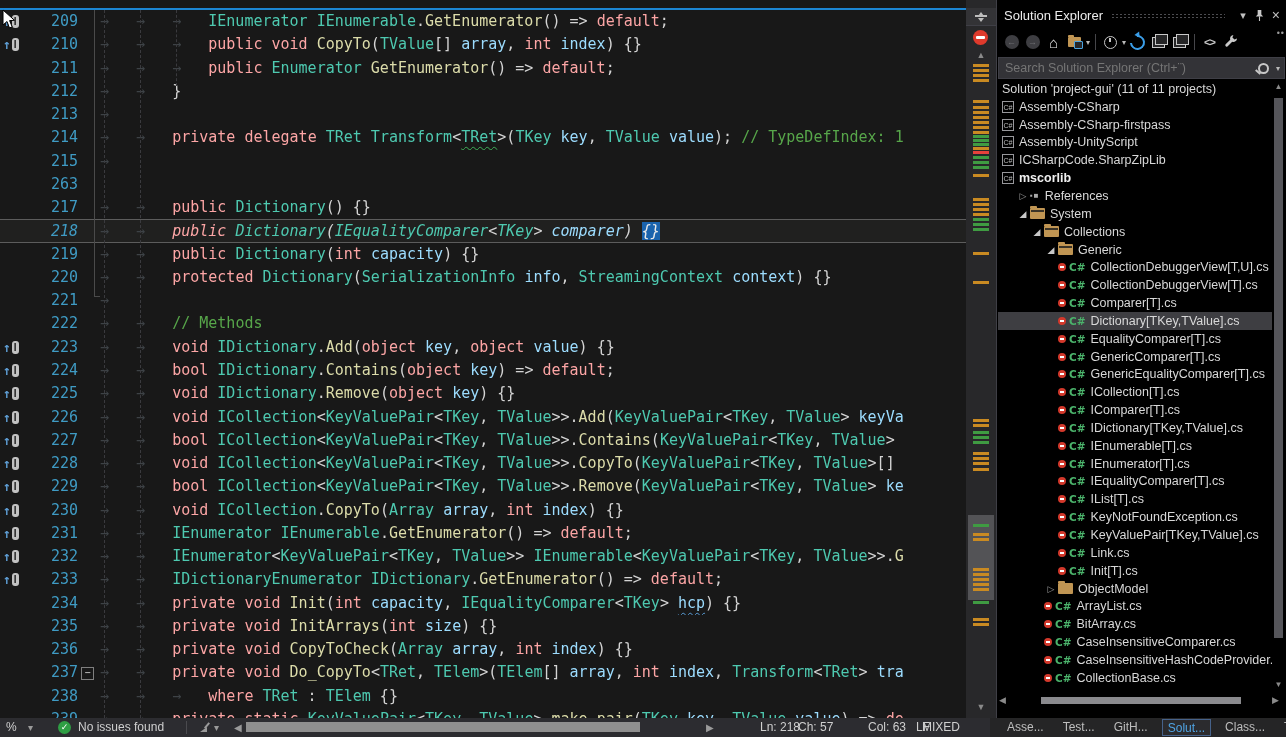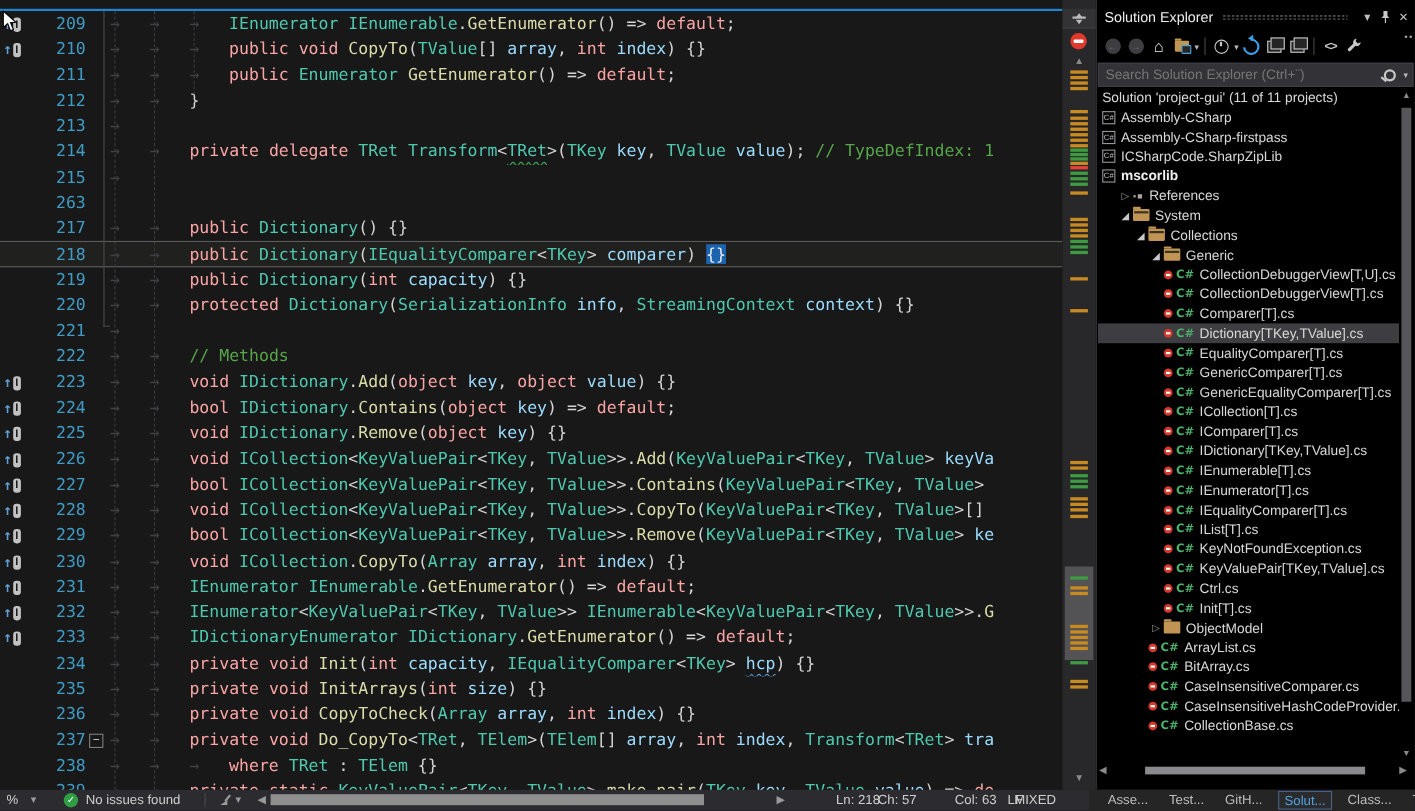--- a/index.html
+++ b/index.html
@@ -5,21 +5,21 @@
   html,body{margin:0;padding:0;width:1286px;height:737px;overflow:hidden;
     background:#181818;font-family:"Liberation Sans",sans-serif;}
   .app{position:absolute;left:0;top:0;width:1286px;height:737px;}
 
   
   .editor{position:absolute;left:0;top:0;width:996px;height:718px;background:#181818;}
   .accent{position:absolute;left:0;top:8px;width:966px;height:2px;background:#1c86d3;}
   #lines{position:absolute;left:0;top:10px;width:966px;height:708px;overflow:hidden;
     font-family:"DejaVu Sans Mono",monospace;font-size:15px;z-index:1;}
   .crow{height:23.27px;line-height:23.27px;white-space:pre;display:flex;box-sizing:border-box;}
-  .crow.cur{border-top:1px solid #5c5c5c;border-bottom:1px solid #5c5c5c;background:#20201f;}
+  .crow.cur{border-top:1px solid #5c5c5c;border-bottom:1px solid #5c5c5c;background:#20201f;font-style:italic;}
   .gut{flex:0 0 30px;width:30px;padding-left:3px;box-sizing:border-box;overflow:hidden;}
   .ga{color:#5f9fd6;font-weight:bold;font-size:13px;}
   .gb{display:inline-block;background:#c2c2c2;color:#1b1b1b;font-size:10px;font-weight:bold;
     line-height:11px;padding:1px 2px;border-radius:3px;margin-left:1px;vertical-align:1px;
     font-family:"Liberation Sans",sans-serif;}
   .lnum{flex:0 0 48px;width:48px;text-align:right;color:#3f9bc4;}
   .fold{flex:0 0 22px;width:22px;position:relative;}
   .foldbox{position:absolute;left:3px;top:6px;width:11px;height:11px;border:1px solid #7f7f7f;
     background:#181818;color:#cfcfcf;font-size:10px;line-height:9px;text-align:center;z-index:3;}
   .ctext{flex:1 1 auto;overflow:hidden;}
@@ -301,20 +301,24 @@
         <div class="trow" style="padding-left: 4px;">
           <span class="ticon proj">C#</span>
           <span class="tlabel">Assembly-CSharp</span>
         </div>
         <div class="trow" style="padding-left: 4px;">
           <span class="ticon proj">C#</span>
           <span class="tlabel">Assembly-CSharp-firstpass</span>
         </div>
         <div class="trow" style="padding-left: 4px;">
           <span class="ticon proj">C#</span>
+          <span class="tlabel">Assembly-UnityScript</span>
+        </div>
+        <div class="trow" style="padding-left: 4px;">
+          <span class="ticon proj">C#</span>
           <span class="tlabel">ICSharpCode.SharpZipLib</span>
         </div>
         <div class="trow" style="padding-left: 4px;">
           <span class="ticon proj">C#</span>
           <span class="tlabel b">mscorlib</span>
         </div>
         <div class="trow" style="padding-left: 18px;">
           <span class="exp closed">▷</span>
           <span class="ticon refs">▪■</span>
           <span class="tlabel">References</span>
@@ -410,21 +414,21 @@
           <span class="tlabel">KeyNotFoundException.cs</span>
         </div>
         <div class="trow" style="padding-left: 60px;">
           <span class="lock"></span>
           <span class="cs">C#</span>
           <span class="tlabel">KeyValuePair[TKey,TValue].cs</span>
         </div>
         <div class="trow" style="padding-left: 60px;">
           <span class="lock"></span>
           <span class="cs">C#</span>
-          <span class="tlabel">Ctrl.cs</span>
+          <span class="tlabel">Link.cs</span>
         </div>
         <div class="trow" style="padding-left: 60px;">
           <span class="lock"></span>
           <span class="cs">C#</span>
           <span class="tlabel">Init[T].cs</span>
         </div>
         <div class="trow" style="padding-left: 46px;">
           <span class="exp closed">▷</span>
           <span class="ticon fico"></span>
           <span class="tlabel">ObjectModel</span>

